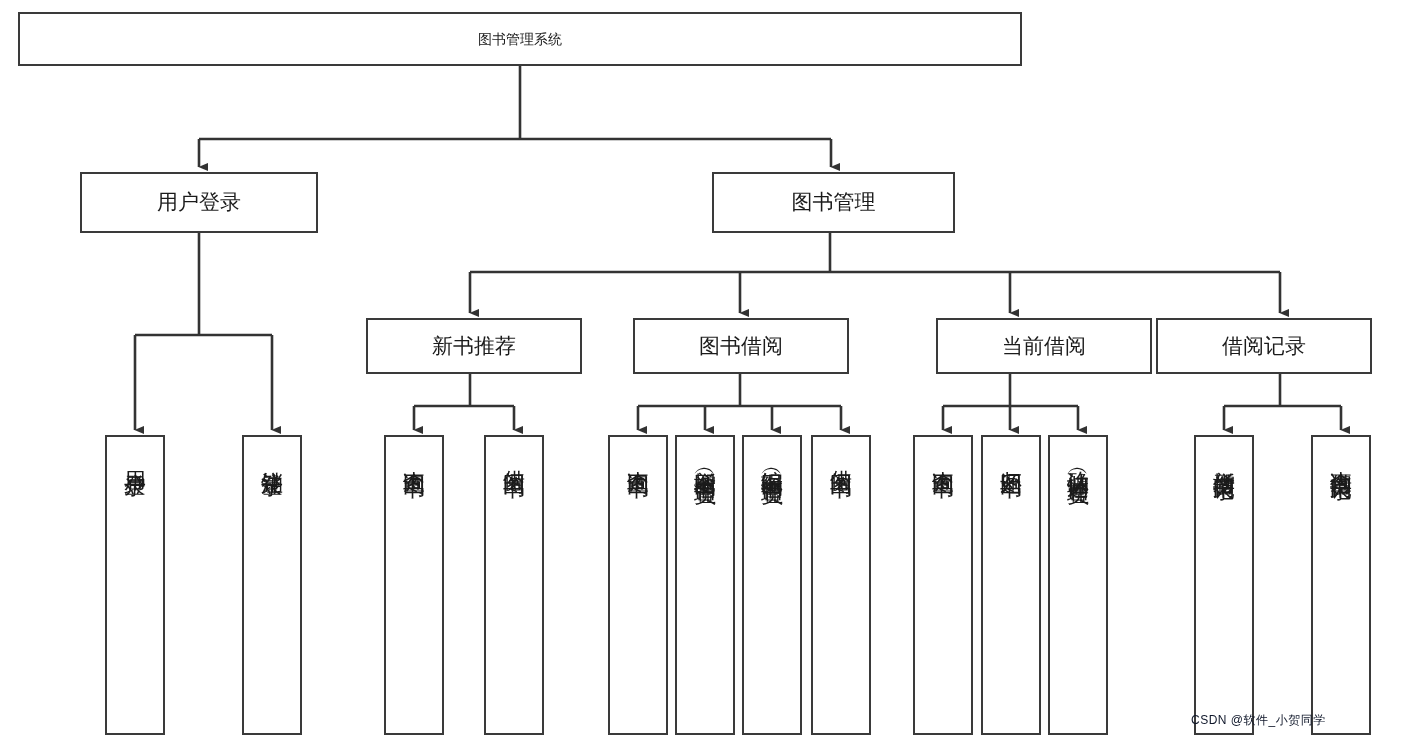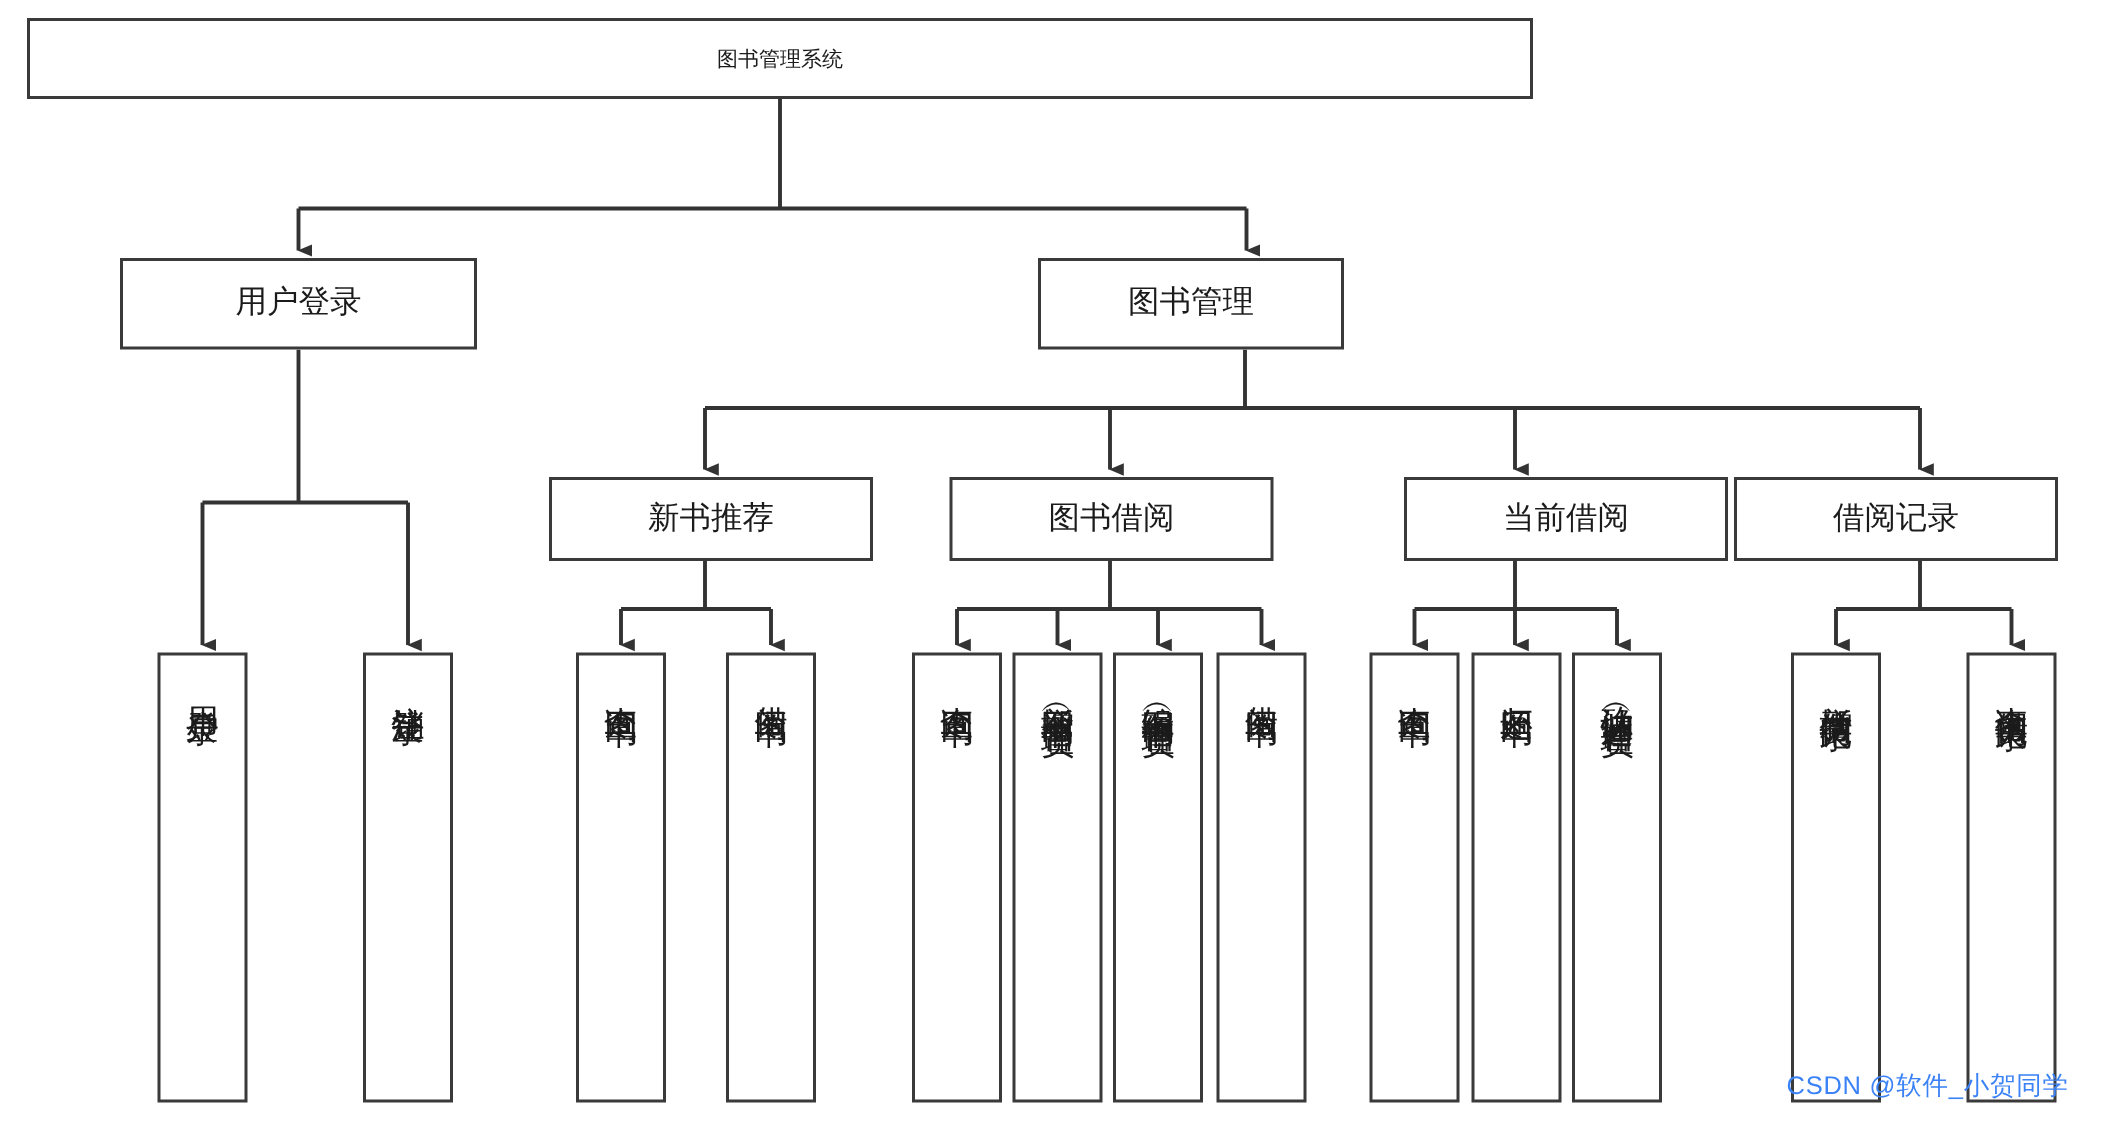--- a/index.html
+++ b/index.html
@@ -55,22 +55,22 @@
     writing-mode: vertical-rl;
     text-orientation: upright;
     font-size: 22px;
     letter-spacing: 2px;
     line-height: 1;
   }
   #watermark {
     position: absolute;
     left: 1191px;
     top: 712px;
-    font-size: 17px;
-    color: #3b82f6;
+    font-size: 12px;
+    color: #0f172a;
     letter-spacing: 0.5px;
     white-space: nowrap;
     text-align: center;
   }
 </style>
 </head>
 <body>
 
 <div id="canvas">
 
@@ -127,21 +127,21 @@
   </svg>
 
   <div class="node horizontal root" style="left:18px; top:12px; width:1004px; height:54px;">
     <span class="node-label">图书管理系统</span>
   </div>
 
   <div class="node horizontal" style="left:80px; top:172px; width:238px; height:61px;">
     <span class="node-label">用户登录</span>
   </div>
 
-  <div class="node horizontal" style="left:692px; top:172px; width:204px; height:61px;">
+  <div class="node horizontal" style="left:712px; top:172px; width:243px; height:61px;">
     <span class="node-label">图书管理</span>
   </div>
 
   <div class="node horizontal" style="left:366px; top:318px; width:216px; height:56px;">
     <span class="node-label">新书推荐</span>
   </div>
 
   <div class="node horizontal" style="left:633px; top:318px; width:216px; height:56px;">
     <span class="node-label">图书借阅</span>
   </div>

